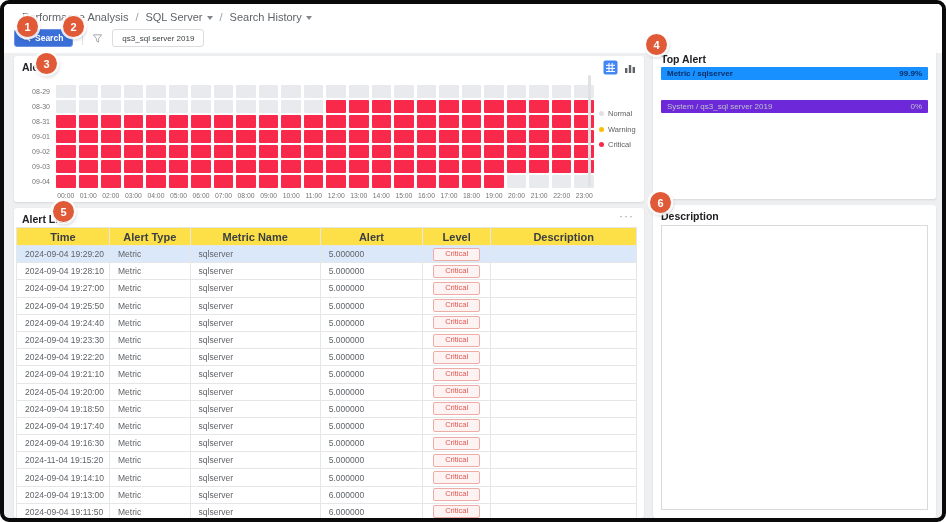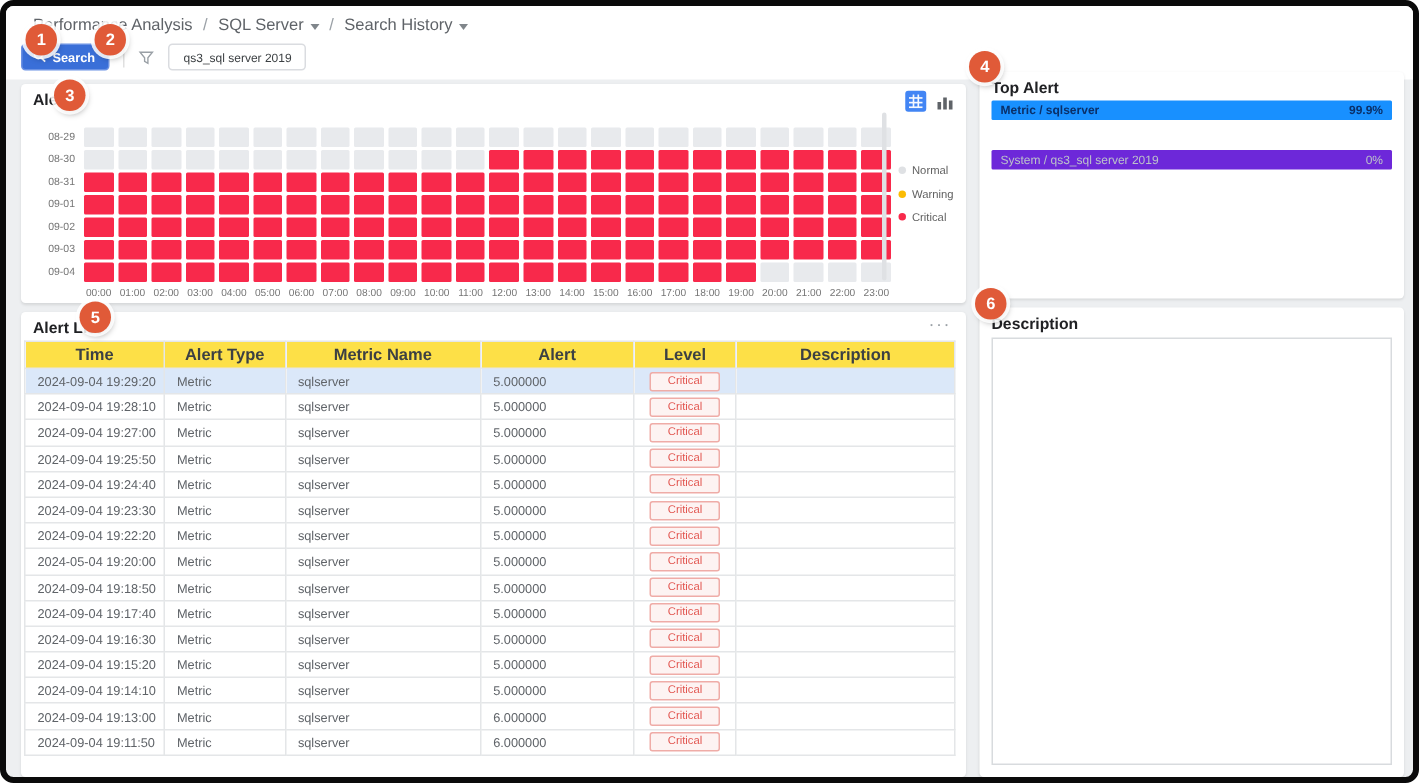--- a/index.html
+++ b/index.html
@@ -457,20 +457,28 @@
           </tr>
           <tr>
             <td>2024-09-04 19:22:20</td>
             <td>Metric</td>
             <td>sqlserver</td>
             <td>5.000000</td>
             <td class="lvl"><span class="badge-critical">Critical</span></td>
             <td></td>
           </tr>
           <tr>
+            <td>2024-09-04 19:21:10</td>
+            <td>Metric</td>
+            <td>sqlserver</td>
+            <td>5.000000</td>
+            <td class="lvl"><span class="badge-critical">Critical</span></td>
+            <td></td>
+          </tr>
+          <tr>
             <td>2024-05-04 19:20:00</td>
             <td>Metric</td>
             <td>sqlserver</td>
             <td>5.000000</td>
             <td class="lvl"><span class="badge-critical">Critical</span></td>
             <td></td>
           </tr>
           <tr>
             <td>2024-09-04 19:18:50</td>
             <td>Metric</td>
@@ -489,21 +497,21 @@
           </tr>
           <tr>
             <td>2024-09-04 19:16:30</td>
             <td>Metric</td>
             <td>sqlserver</td>
             <td>5.000000</td>
             <td class="lvl"><span class="badge-critical">Critical</span></td>
             <td></td>
           </tr>
           <tr>
-            <td>2024-09-04 19:15:20</td>
+            <td>2024-11-04 19:15:20</td>
             <td>Metric</td>
             <td>sqlserver</td>
             <td>5.000000</td>
             <td class="lvl"><span class="badge-critical">Critical</span></td>
             <td></td>
           </tr>
           <tr>
             <td>2024-09-04 19:14:10</td>
             <td>Metric</td>
             <td>sqlserver</td>

